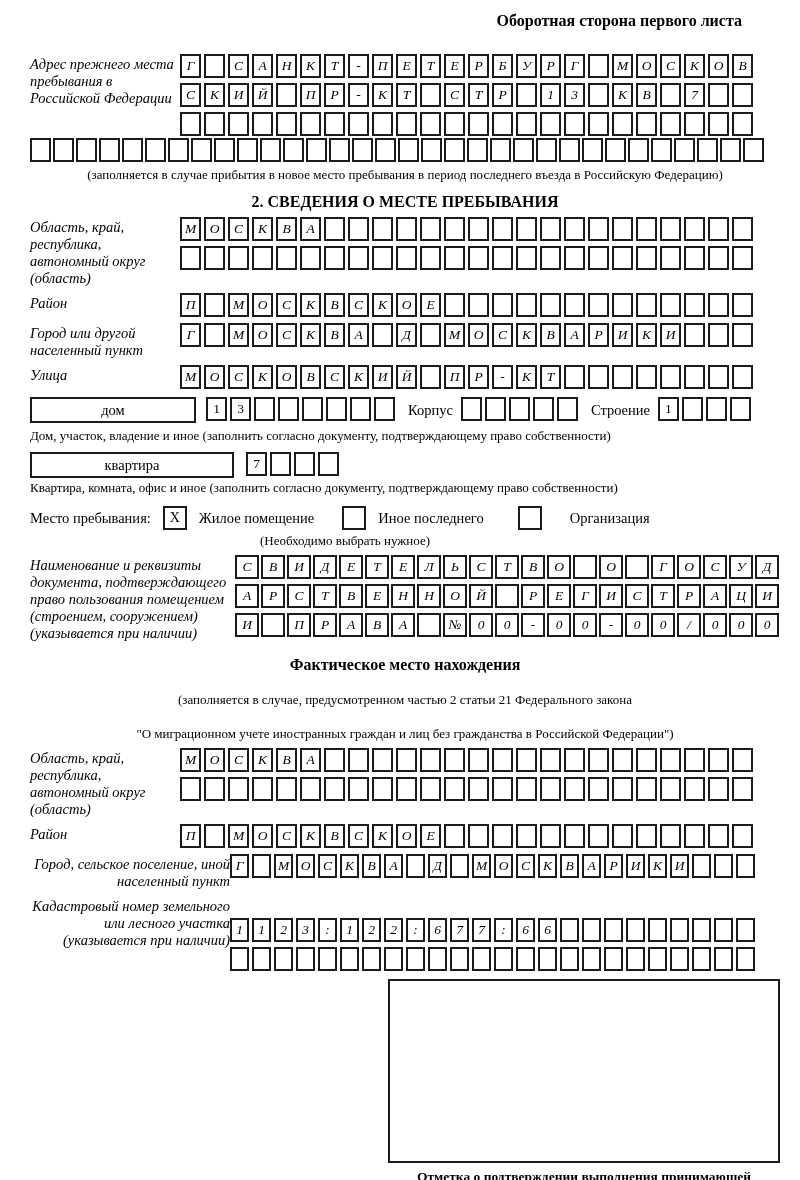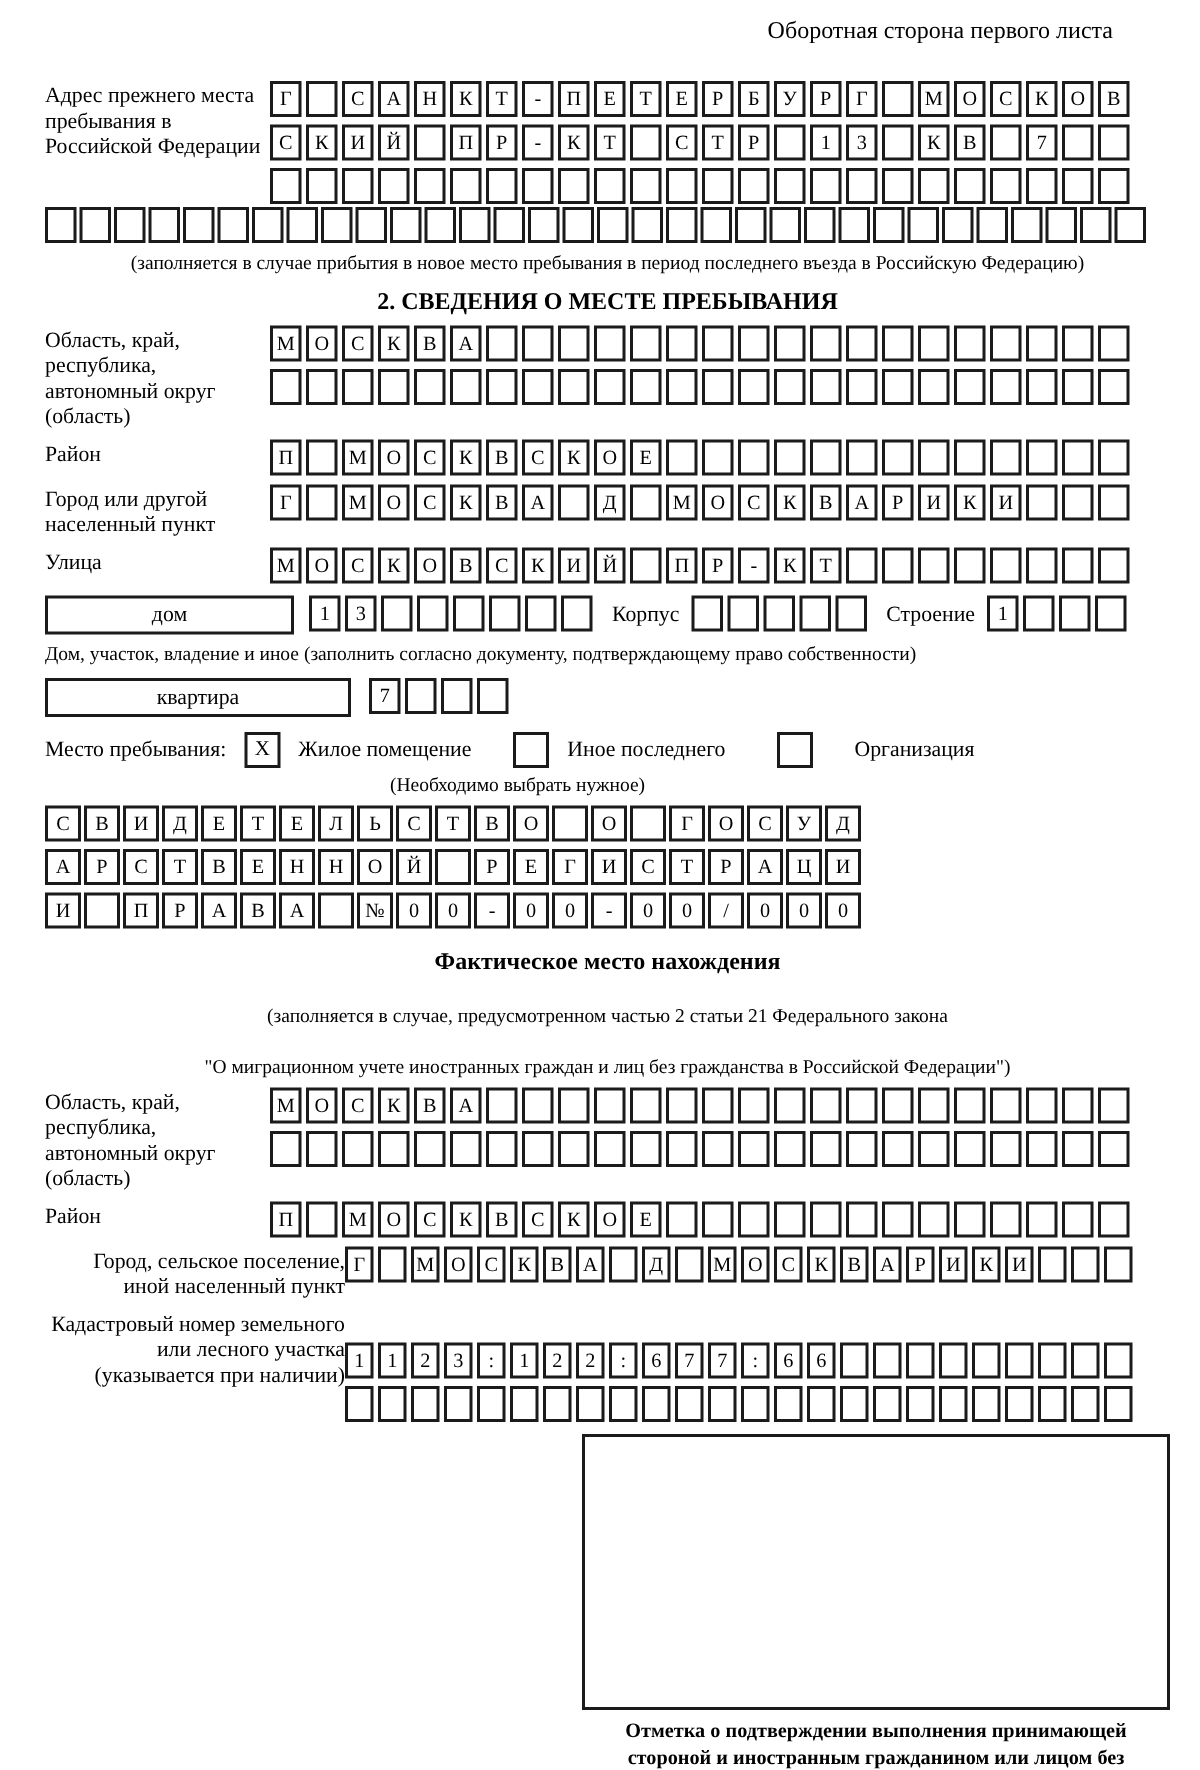--- a/index.html
+++ b/index.html
@@ -1,20 +1,20 @@
 <!DOCTYPE html>
 <html><head>
 <meta charset="utf-8">
 <style>
   html,body{margin:0;padding:0;background:#fff;}
   body{width:800px;height:1180px;overflow:hidden;color:#000;
        font-family:"Liberation Serif","DejaVu Serif",serif;}
   .page{box-sizing:border-box;width:800px;height:1180px;padding:12px 20px 0 30px;}
-  .hdr{text-align:right;font-size:16px;padding-right:38px;margin-bottom:24px;}
-  .field{display:flex;margin-top:6px;align-items:flex-start;}
+  .hdr{text-align:right;font-size:16px;padding-right:38px;margin-bottom:24px;font-weight:bold;}
+  .field{display:flex;margin-top:6px;align-items:flex-start;font-style:italic;}
   .flabel{width:150px;flex:none;font-size:14.5px;line-height:17px;padding-top:2px;}
   .cellrows{flex:1;min-width:0;}
   .cellrow{display:flex;margin-bottom:5px;height:24px;}
   .cell{width:17px;height:20px;border:2px solid #1b1b1b;margin-right:3px;flex:none;
         text-align:center;font-size:13.5px;line-height:20px;}
   .fullrow .cell{width:17px;margin-right:2px;}
   .fullrow{margin-top:2px;}
   .doc .flabel{width:205px;}
   .doc .cell{width:20px;margin-right:2px;}
   .sm .flabel{width:200px;text-align:right;}
@@ -353,33 +353,35 @@
 
   <div class="houserow">
     <div class="widebox wb-flat">квартира</div>
     <div class="cellrow">
         <span class="cell">7</span>
         <span class="cell"></span>
         <span class="cell"></span>
         <span class="cell"></span>
       </div>
   </div>
+  <div class="note">Квартира, комната, офис и иное (заполнить согласно документу, подтверждающему право собственности)</div>
 
   <div class="stay">
     <span>Место пребывания:</span>
     <span class="chk">X</span>
     <span>Жилое помещение</span>
     <span class="chk" style="margin-left:28px;"> </span>
     <span>Иное последнего</span>
     <span class="chk" style="margin-left:34px;margin-right:28px;"> </span>
     <span>Организация</span>
   </div>
   <div class="stay-note">(Необходимо выбрать нужное)</div>
 
   <div class="field doc">
+    <div class="flabel">Наименование и реквизиты документа, подтверждающего право пользования помещением (строением, сооружением) (указывается при наличии)</div>
     <div class="cellrows">
       <div class="cellrow">
           <span class="cell">С</span>
           <span class="cell">В</span>
           <span class="cell">И</span>
           <span class="cell">Д</span>
           <span class="cell">Е</span>
           <span class="cell">Т</span>
           <span class="cell">Е</span>
           <span class="cell">Л</span>

